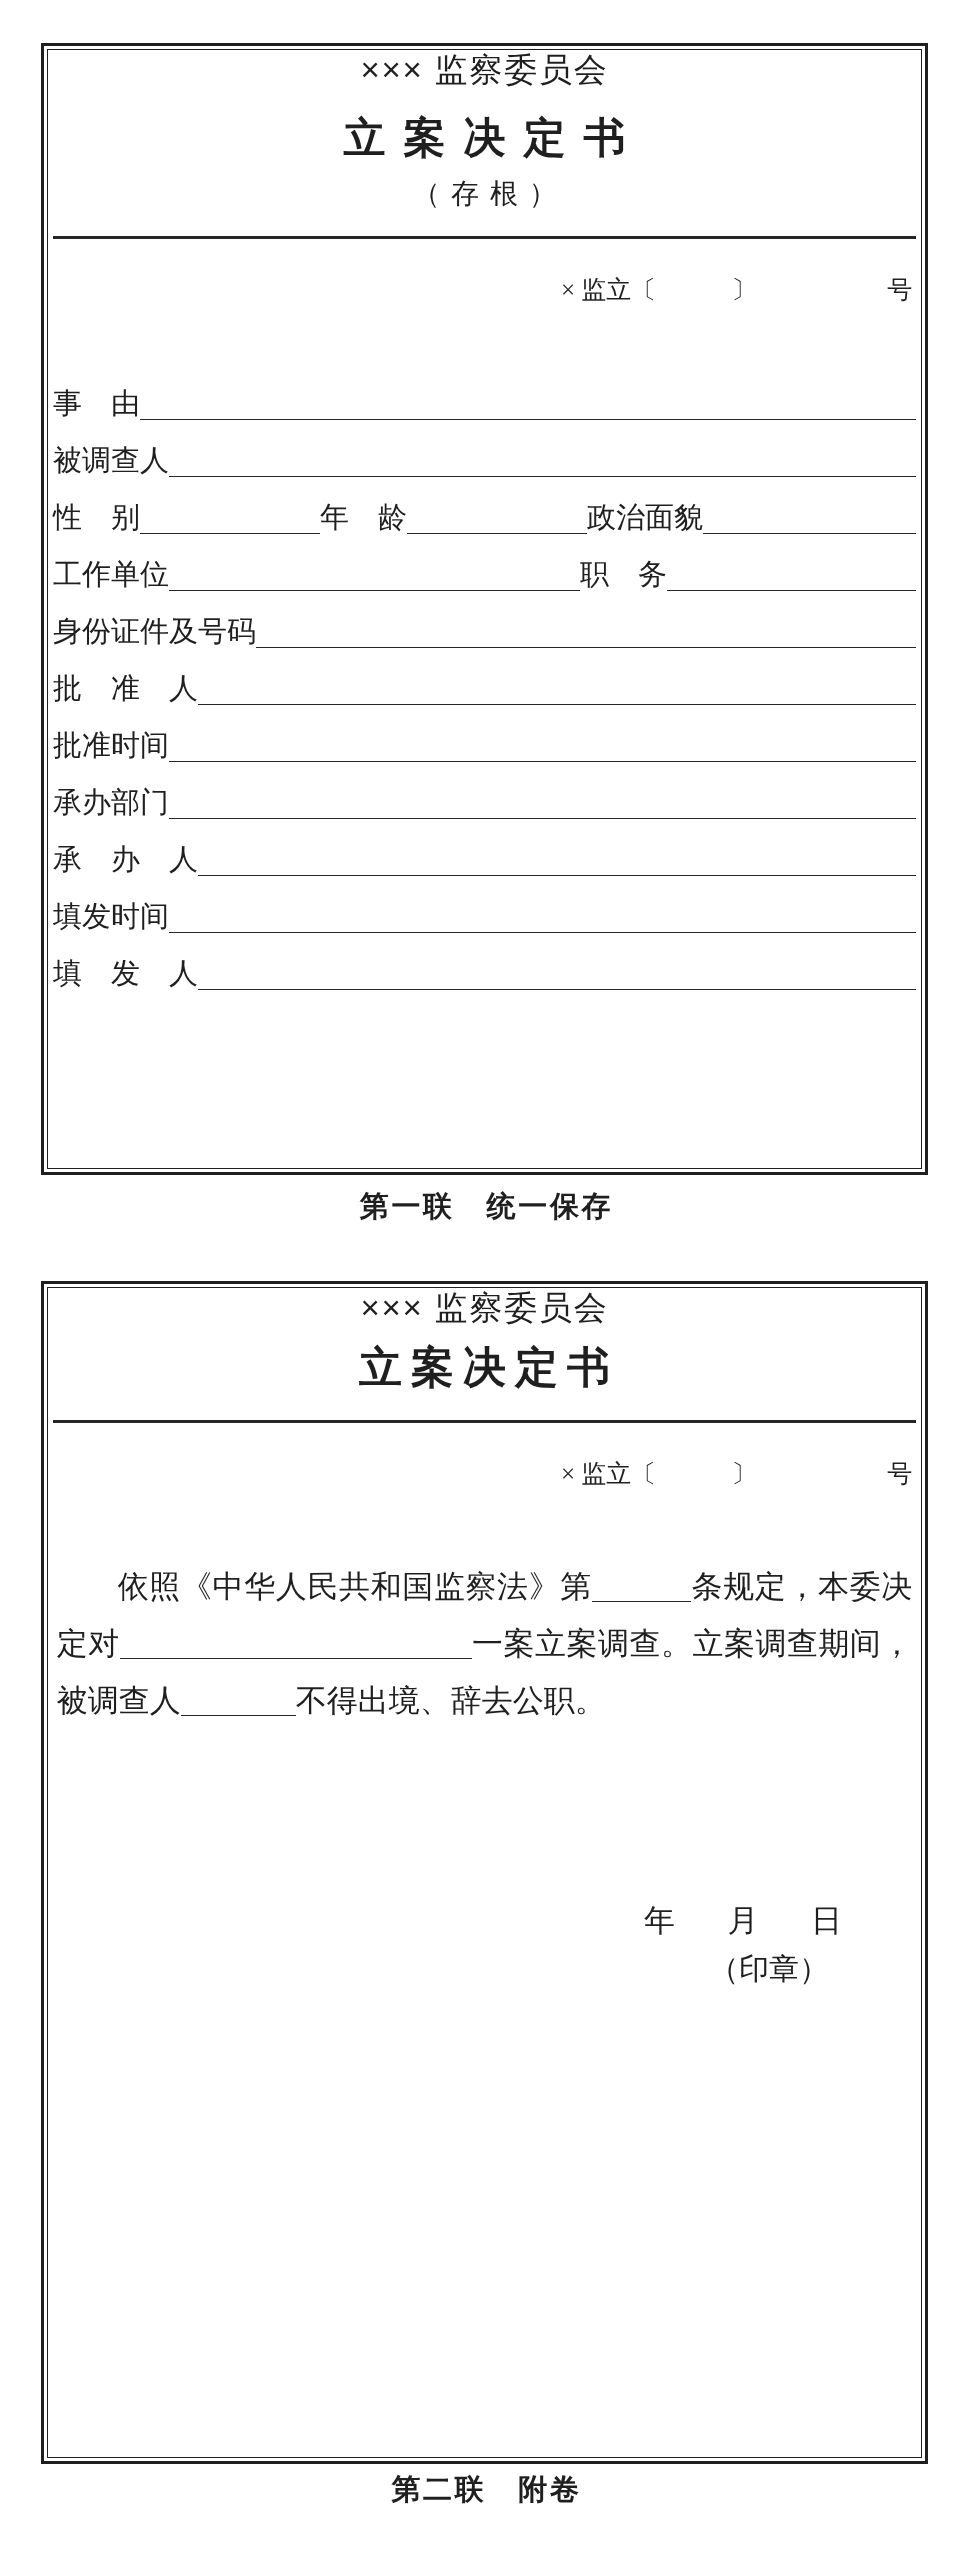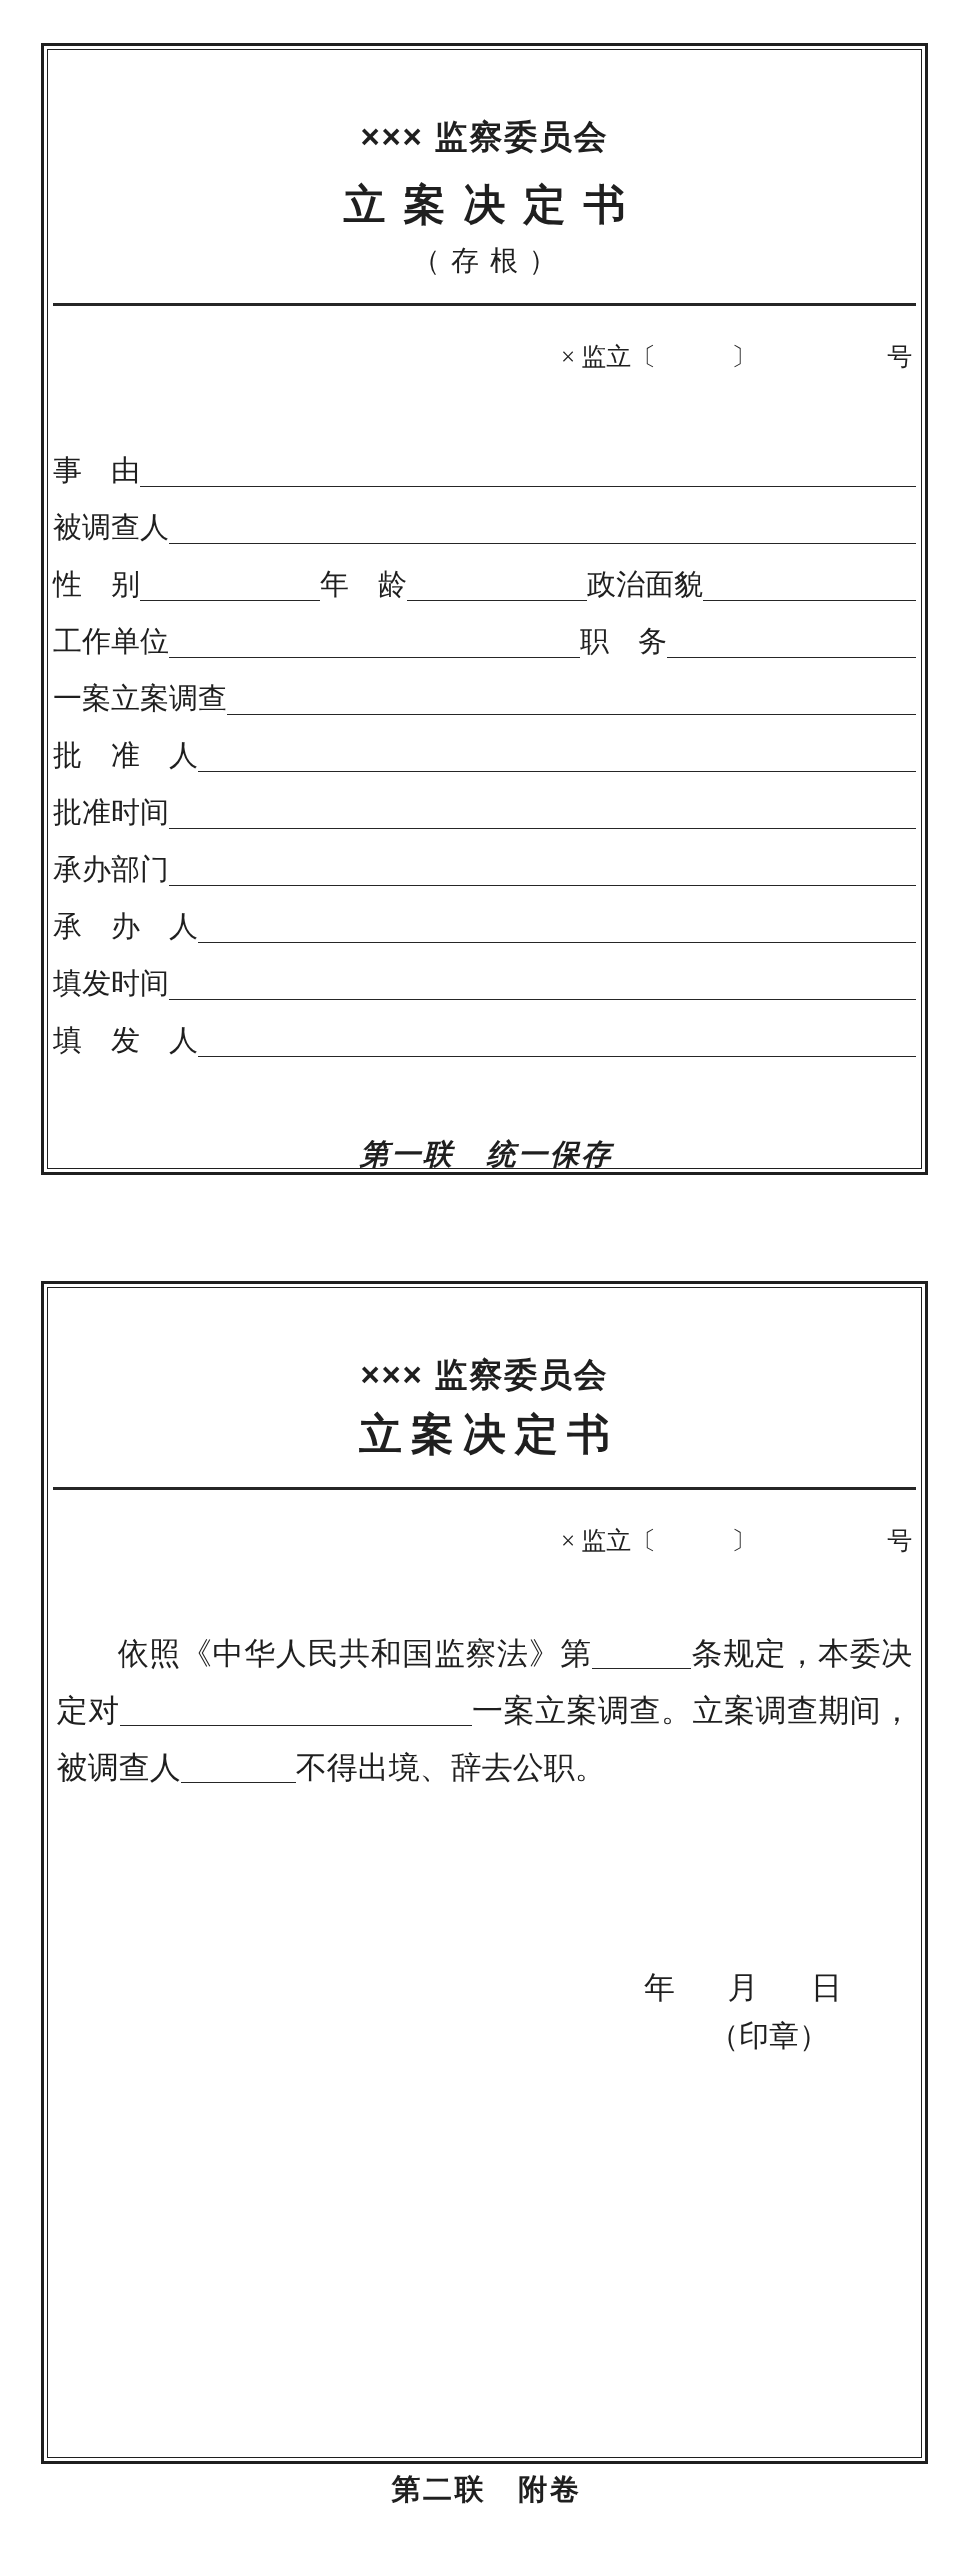--- a/index.html
+++ b/index.html
@@ -5,21 +5,21 @@
   :root { --ink:#1f1f1f; --line:#262626; --bg:#ffffff; }
   * { margin:0; padding:0; box-sizing:border-box; }
   body { background:var(--bg); font-family:"Liberation Serif","DejaVu Serif",serif; color:var(--ink); }
   .page { position:relative; width:973px; height:2576px; background:var(--bg); overflow:hidden; }
 
   .formbox { position:absolute; left:41px; width:887px; border:3.6px solid var(--ink); padding:2.7px; background:var(--bg); }
   .formbox .inner { border:0.9px solid var(--ink); width:100%; height:100%; padding:0 5.4px; }
   .box-stub { top:43px; height:1132px; }
   .box-notice { top:1281px; height:1183px; }
 
-  .org { margin-top:67px; text-align:center; font-family:"Liberation Sans","DejaVu Sans",sans-serif; font-weight:bold; font-size:33px; letter-spacing:1.8px; line-height:1.2; }
+  .org { text-align:center; font-family:"Liberation Sans","DejaVu Sans",sans-serif; font-weight:normal; font-size:33px; letter-spacing:1.8px; line-height:1.2; }
   .doc-title { text-align:center; font-weight:bold; line-height:1.2; }
   .title-stub { margin-top:23.4px; font-size:42px; letter-spacing:18px; padding-left:18px; }
   .title-notice { margin-top:14.4px; font-size:43px; letter-spacing:9px; padding-left:9px; }
   .subtitle { margin-top:14.4px; text-align:center; font-size:28px; letter-spacing:10.8px; padding-left:10.8px; line-height:1.2; }
   .rule { margin-top:25px; height:2.7px; background:var(--line); }
   .rule-notice { margin-top:27px; }
 
   .docno { margin-top:36px; display:flex; justify-content:flex-end; align-items:baseline; font-size:25px; line-height:1.2; }
   .docno .main { margin-right:131px; white-space:pre; }
   .docno .suffix { margin-right:3.6px; }
@@ -34,21 +34,21 @@
   .blank { display:inline-block; border-bottom:1.8px solid var(--line); height:1em; vertical-align:-5.4px; }
 
   .dateline { margin-top:173px; text-align:right; padding-right:63px; font-size:31px; letter-spacing:10.8px; line-height:1.2; white-space:pre; }
   .seal { margin-top:12px; text-align:right; padding-right:87px; font-size:30px; line-height:1.2; white-space:pre; }
 
   .announce { margin:135px 3.6px 0 76px; font-size:31px; line-height:1.5; }
   .sigline { margin-top:9px; display:flex; justify-content:flex-end; align-items:flex-end; padding-right:63px; font-size:31px; line-height:1.2; }
   .sigline .blank { height:1.1em; }
 
   .sheet-footer { position:absolute; left:0; width:100%; text-align:center; font-weight:bold; font-size:29px; letter-spacing:2.7px; line-height:36px; white-space:pre; }
-  .footer-stub { top:1136px;font-style:italic; }
+  .footer-stub { top:1188px; }
   .footer-notice { top:2471px; }
 </style>
 </head>
 <body>
 
 <div class="page">
 
   <div class="formbox box-stub">
     <div class="inner">
       <div class="org">××× 监察委员会</div>
@@ -76,21 +76,21 @@
             <span class="lbl">政治面貌</span>
             <span class="ln"></span>
         </div>
         <div class="frow">
           <span class="lbl">工作单位</span>
             <span class="ln w456"></span>
             <span class="lbl">职　务</span>
             <span class="ln"></span>
         </div>
         <div class="frow">
-          <span class="lbl">一案立案调查</span>
+          <span class="lbl">身份证件及号码</span>
             <span class="ln"></span>
         </div>
         <div class="frow">
           <span class="lbl">批　准　人</span>
             <span class="ln"></span>
         </div>
         <div class="frow">
           <span class="lbl">批准时间</span>
             <span class="ln"></span>
         </div>

